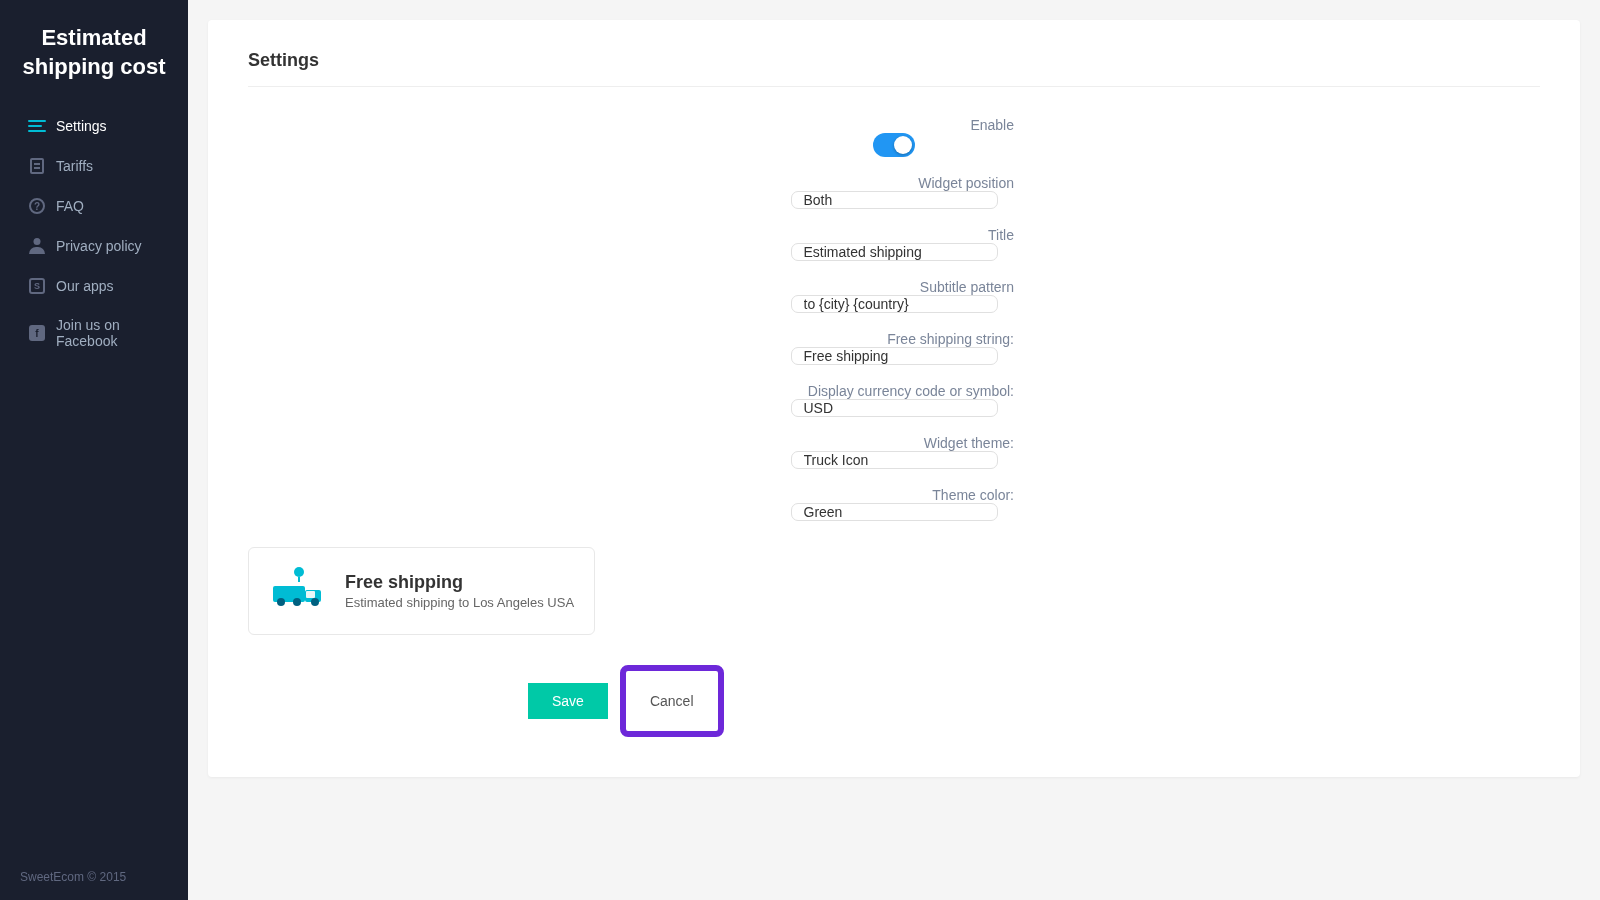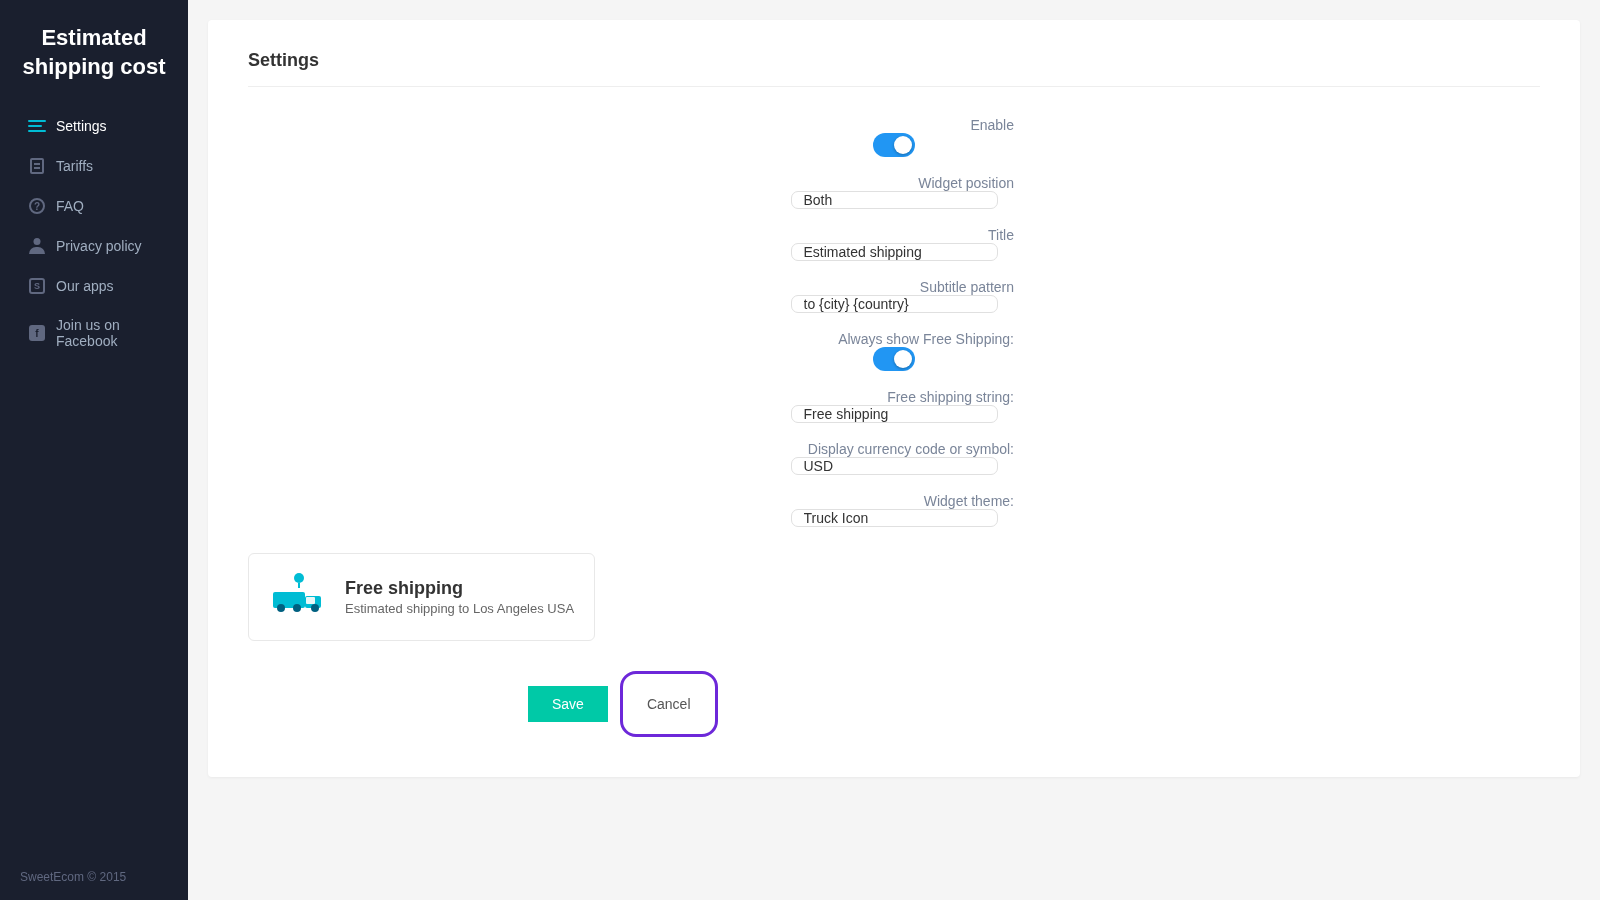--- a/index.html
+++ b/index.html
@@ -185,22 +185,22 @@
       border: none;
       border-radius: 0;
       padding: 10px 24px;
       font-size: 14px;
       cursor: pointer;
       font-weight: 500;
     }
     .btn-cancel {
       background: #fff;
       color: #555;
-      border: 3px solid #6d28d9;
-      border-radius: 16px;
+      border: 6px solid #6d28d9;
+      border-radius: 8px;
       padding: 22px 24px;
       font-size: 14px;
       cursor: pointer;
     }
 
     
     .icon-bar {
       display: flex;
       flex-direction: column;
       gap: 3px;
@@ -375,45 +375,40 @@
     <div class="form-row">
       <div class="form-label">Title</div>
       <input class="form-control" type="text" value="Estimated shipping" style="">
     </div>
 
     <div class="form-row">
       <div class="form-label">Subtitle pattern</div>
       <input class="form-control" type="text" value="to {city} {country}" style="">
     </div>
 
-    <div class="form-row">
-      <div class="form-label">Always show Free Shipping:</div>
-      <div class="toggle-wrap">
-        <label class="toggle">
-
-          <div class="toggle-slider"></div>
-        </label>
-      </div>
-    </div>
 
     <div class="form-row">
       <div class="form-label">Free shipping string:</div>
       <input class="form-control" type="text" value="Free shipping" style="">
     </div>
 
     <div class="form-row">
       <div class="form-label">Display currency code or symbol:</div>
       <input class="form-control" type="text" value="USD" style="">
     </div>
 
     <div class="form-row">
       <div class="form-label">Widget theme:</div>
       <input class="form-control" type="text" value="Truck Icon" style="">
     </div>
 
+    <div class="form-row">
+      <div class="form-label">Theme color:</div>
+      <input class="form-control" type="text" value="Green" style="">
+    </div>
 
     <div class="form-row" style="align-items:flex-start; margin-top: 8px;">
       <div class="form-label"></div>
       <div class="widget-preview">
         <div class="widget-icon">
           <svg class="truck-icon-svg" viewBox="0 0 60 48" fill="none" xmlns="http://www.w3.org/2000/svg">
 
             <circle cx="30" cy="8" r="5" fill="#00bcd4"></circle>
             <path d="M30 13 L30 18" stroke="#00bcd4" stroke-width="2"></path>
 

